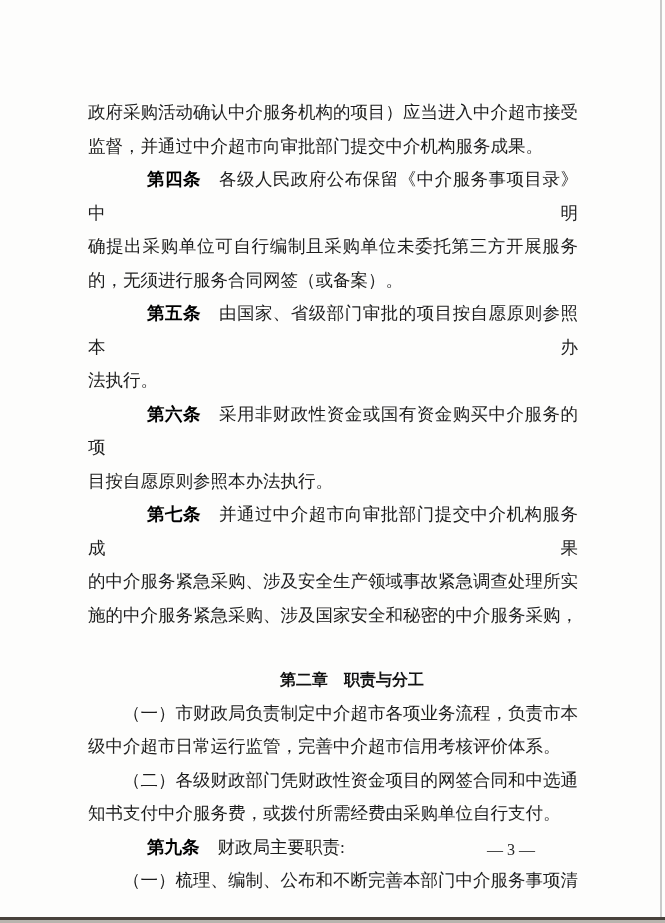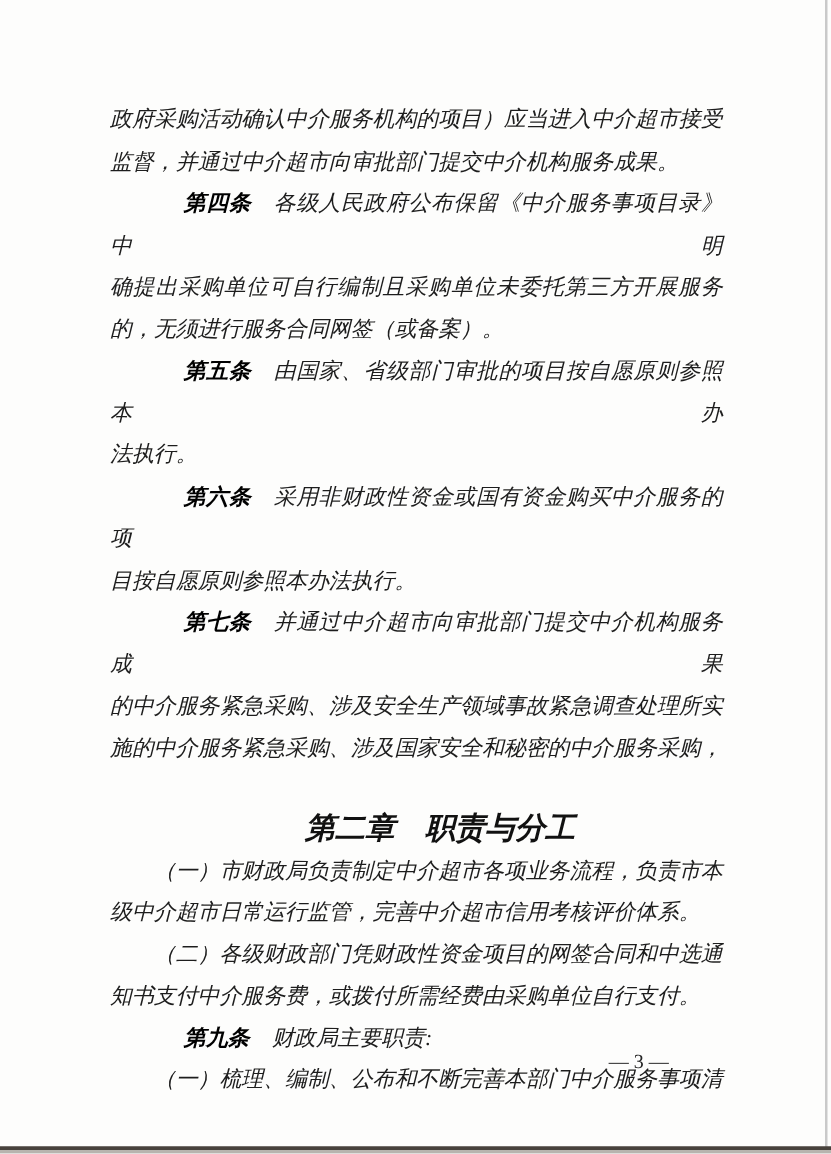--- a/index.html
+++ b/index.html
@@ -7,46 +7,45 @@
     position: relative;
     width: 665px;
     height: 923px;
     background: #fdfdfc;
     overflow: hidden;
     font-family: "Liberation Serif", serif;
   }
   .doc-body {
     position: absolute;
     left: 88px;
-    top: 79px;
+    top: 96px;
     width: 490px;
     font-size: 17.5px;
     line-height: 33.5px;
     color: #1d1d1d;
     letter-spacing: 0;
-    font-style: italic;
   }
   .line { white-space: normal; }
   .line.fill {
     text-align: justify;
     text-align-last: justify;
     text-justify: inter-character;
   }
   .line.indent { text-indent: 35px; }
   .bold-prefix {
     font-family: "Liberation Sans", sans-serif;
     font-weight: bold;
     color: #000000;
     margin-right: 18px;
     margin-left: 24px;
   }
   .line.heading {
     font-family: "Liberation Sans", sans-serif;
     font-weight: bold;
-    font-size: 24px;
+    font-size: 16px;
     color: #111111;
     text-align: center;
     text-align-last: center;
     text-indent: 38px;
     margin-top: 31px;
   }
   .page-number {
     position: absolute;
     left: 487px;
     top: 841px;

